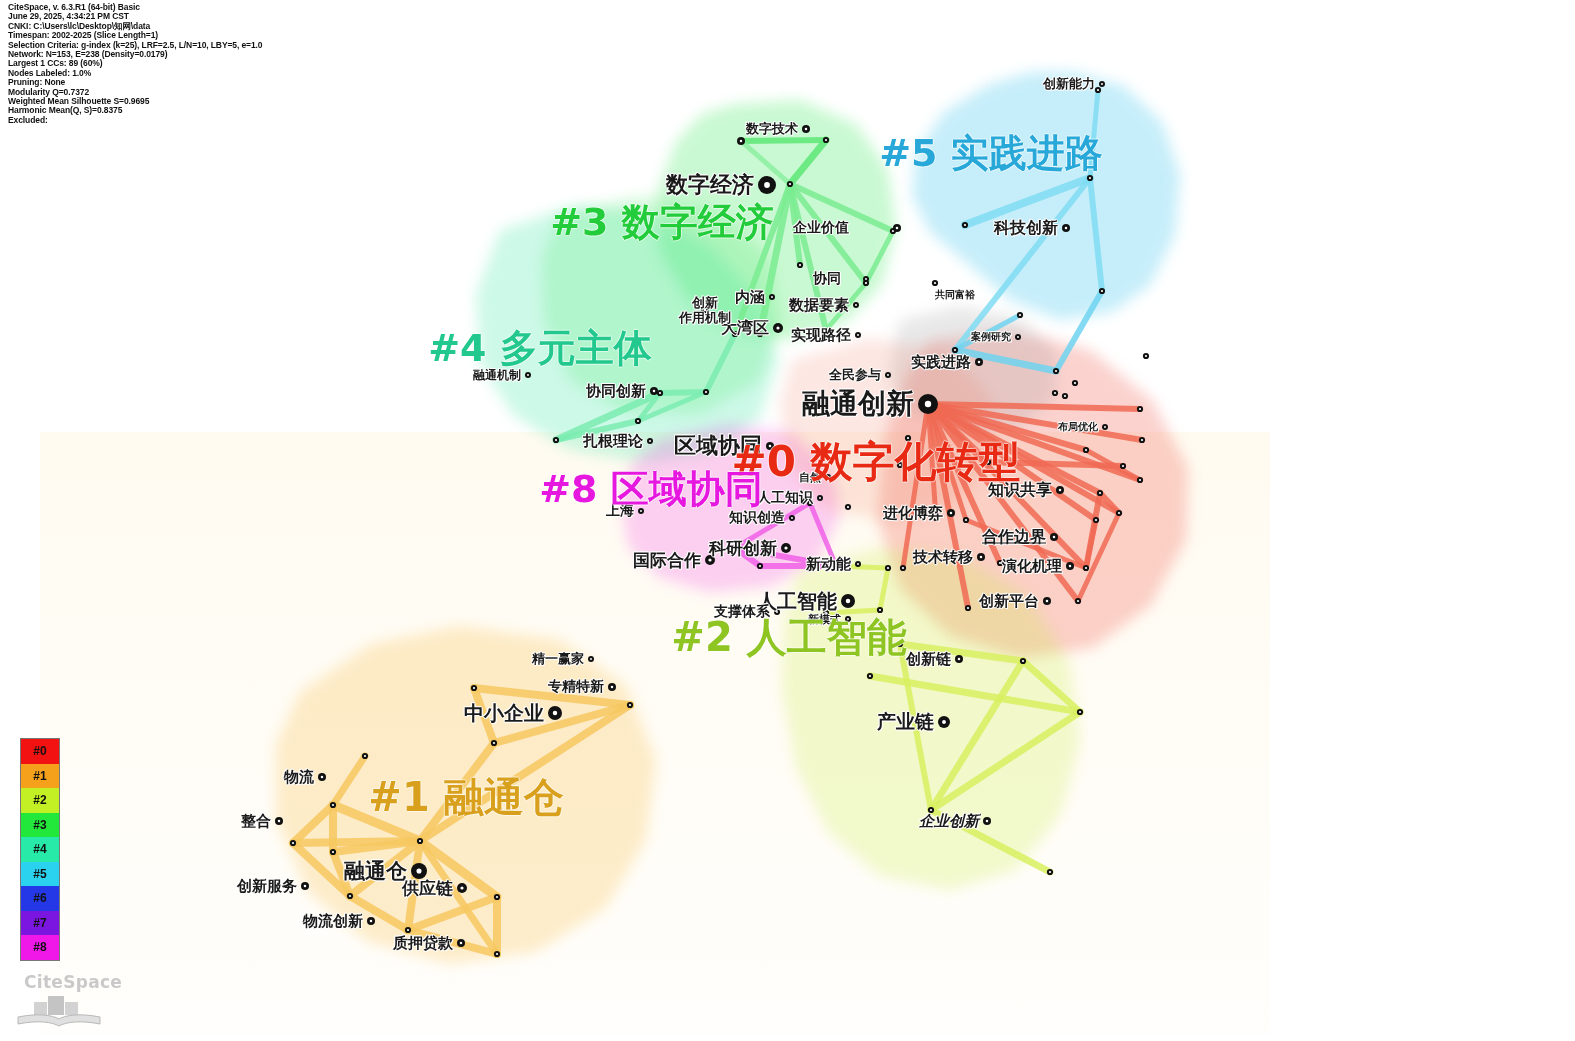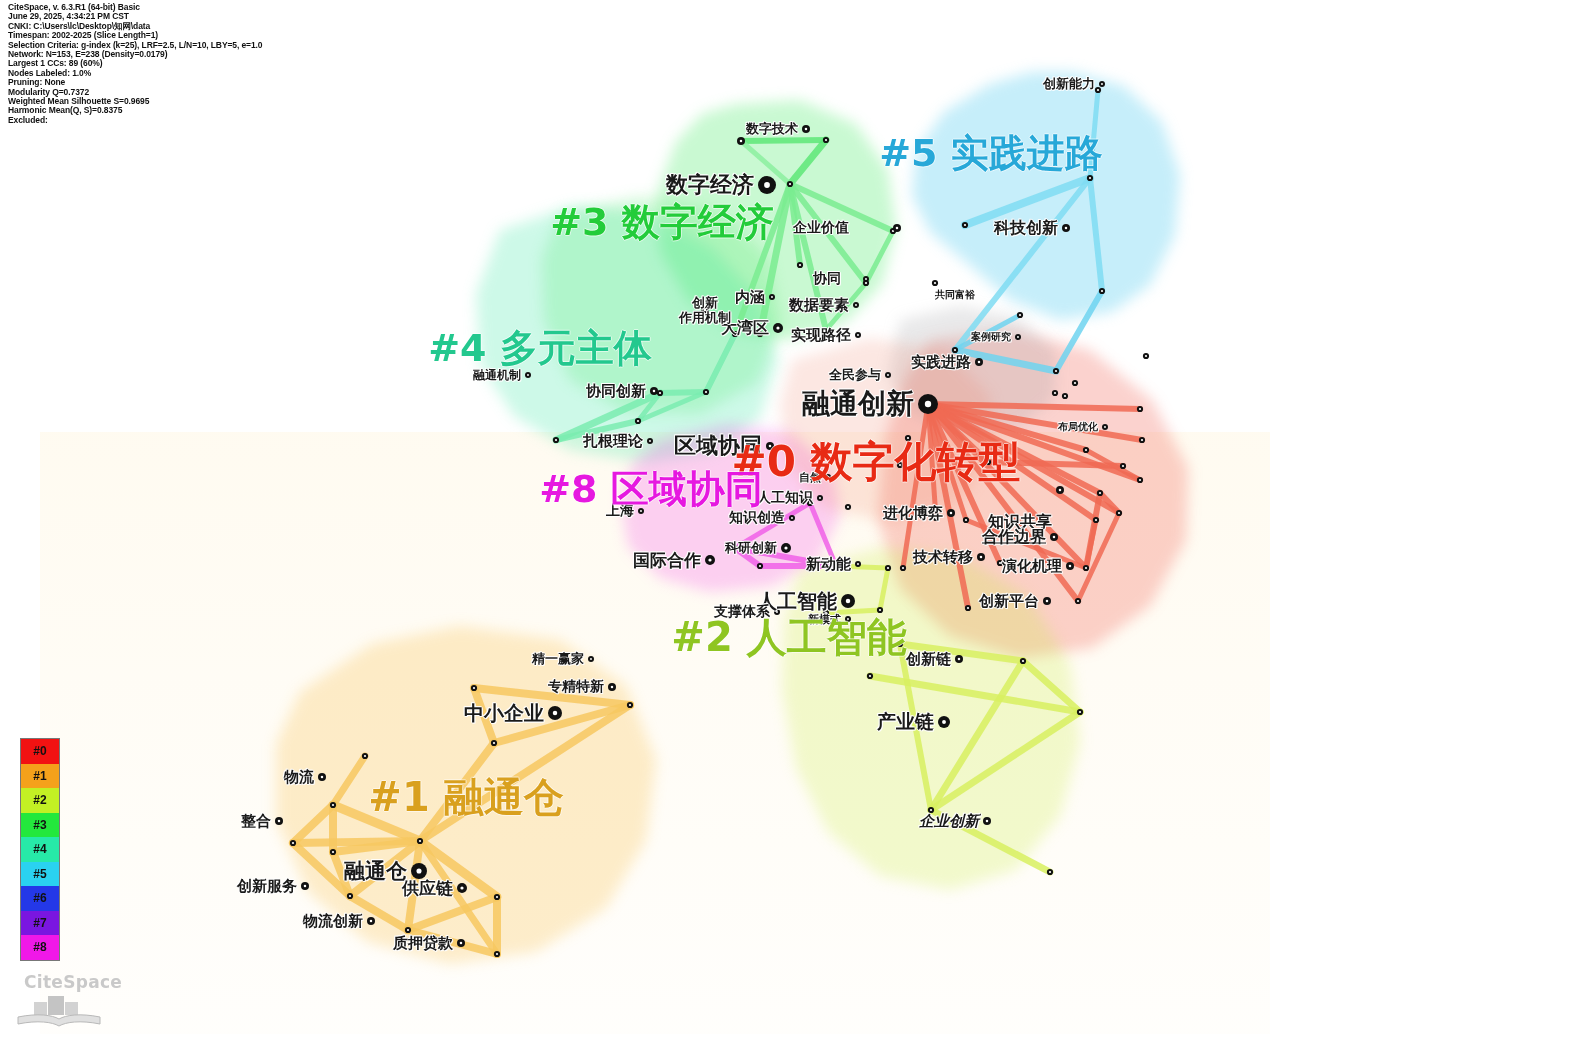--- a/index.html
+++ b/index.html
@@ -448,28 +448,28 @@
       <div class="node-label" style="font-size: 15px; left: 643px; top: 441px; transform: translate(-100%, -50%);">扎根理论</div>
       <div class="node-label" style="font-size: 13px; left: 1095px; top: 84px; transform: translate(-100%, -50%);">创新能力</div>
       <div class="node-label" style="font-size: 16px; left: 1058px; top: 228px; transform: translate(-100%, -50%);">科技创新</div>
       <div class="node-label" style="font-size: 10px; left: 975px; top: 295px; transform: translate(-100%, -50%);">共同富裕</div>
       <div class="node-label" style="font-size: 10px; left: 1011px; top: 337px; transform: translate(-100%, -50%);">案例研究</div>
       <div class="node-label" style="font-size: 15px; left: 971px; top: 362px; transform: translate(-100%, -50%);">实践进路</div>
       <div class="node-label" style="font-size: 13px; left: 881px; top: 375px; transform: translate(-100%, -50%);">全民参与</div>
       <div class="node-label" style="font-size: 28px; left: 914px; top: 404px; transform: translate(-100%, -50%);">融通创新</div>
       <div class="node-label" style="font-size: 10px; left: 1098px; top: 427px; transform: translate(-100%, -50%);">布局优化</div>
       <div class="node-label" style="font-size: 22px; left: 762px; top: 446px; transform: translate(-100%, -50%);">区域协同</div>
-      <div class="node-label" style="font-size: 16px; left: 1052px; top: 490px; transform: translate(-100%, -50%); margin-top: 32px;">知识共享</div>
+      <div class="node-label" style="font-size: 16px; left: 1052px; top: 490px; transform: translate(-100%, -50%);">知识共享</div>
       <div class="node-label" style="font-size: 14px; left: 813px; top: 498px; transform: translate(-100%, -50%);">人工知识</div>
       <div class="node-label" style="font-size: 11px; left: 821px; top: 477px; transform: translate(-100%, -50%);">自然</div>
       <div class="node-label" style="font-size: 14px; left: 634px; top: 511px; transform: translate(-100%, -50%);">上海</div>
       <div class="node-label" style="font-size: 14px; left: 785px; top: 518px; transform: translate(-100%, -50%);">知识创造</div>
       <div class="node-label" style="font-size: 15px; left: 943px; top: 513px; transform: translate(-100%, -50%);">进化博弈</div>
       <div class="node-label" style="font-size: 16px; left: 1046px; top: 537px; transform: translate(-100%, -50%); text-decoration: underline;">合作边界</div>
-      <div class="node-label" style="font-size: 13px; left: 777px; top: 548px; transform: translate(-100%, -50%);">科研创新</div>
+      <div class="node-label" style="font-size: 17px; left: 777px; top: 548px; transform: translate(-100%, -50%);">科研创新</div>
       <div class="node-label" style="font-size: 17px; left: 701px; top: 560px; transform: translate(-100%, -50%);">国际合作</div>
       <div class="node-label" style="font-size: 15px; left: 973px; top: 557px; transform: translate(-100%, -50%);">技术转移</div>
       <div class="node-label" style="font-size: 15px; left: 1062px; top: 566px; transform: translate(-100%, -50%);">演化机理</div>
       <div class="node-label" style="font-size: 15px; left: 851px; top: 564px; transform: translate(-100%, -50%);">新动能</div>
       <div class="node-label" style="font-size: 15px; left: 1039px; top: 601px; transform: translate(-100%, -50%);">创新平台</div>
       <div class="node-label" style="font-size: 20px; left: 837px; top: 601px; transform: translate(-100%, -50%);">人工智能</div>
       <div class="node-label" style="font-size: 14px; left: 770px; top: 612px; transform: translate(-100%, -50%);">支撑体系</div>
       <div class="node-label" style="font-size: 11px; left: 841px; top: 619px; transform: translate(-100%, -50%);">新模式</div>
       <div class="node-label" style="font-size: 15px; left: 951px; top: 659px; transform: translate(-100%, -50%);">创新链</div>
       <div class="node-label" style="font-size: 19px; left: 934px; top: 722px; transform: translate(-100%, -50%);">产业链</div>

